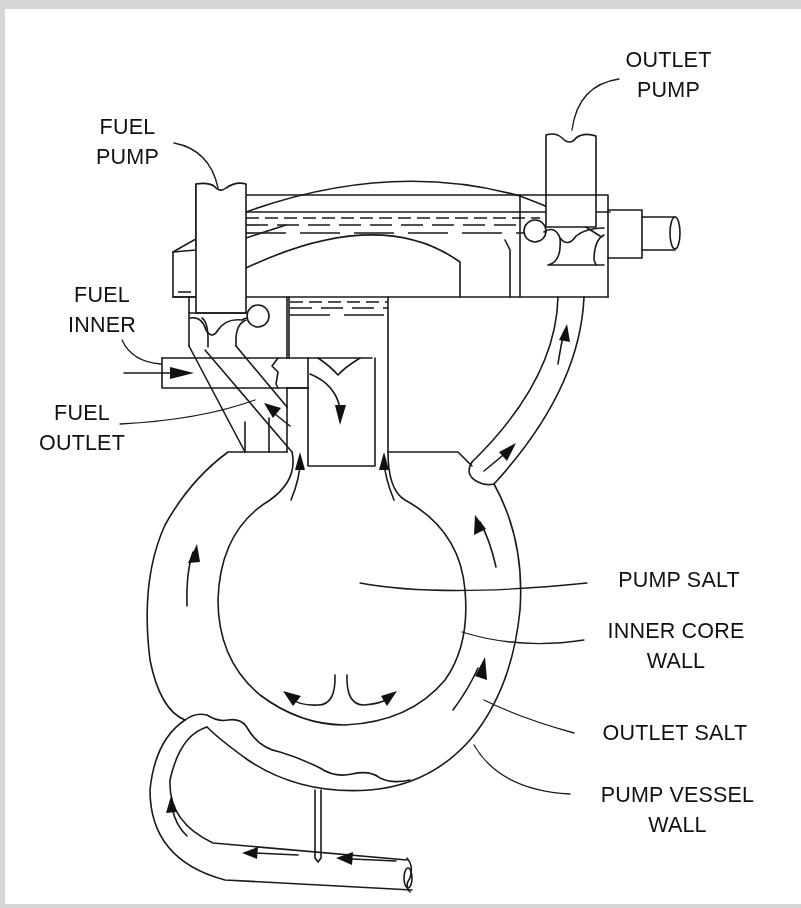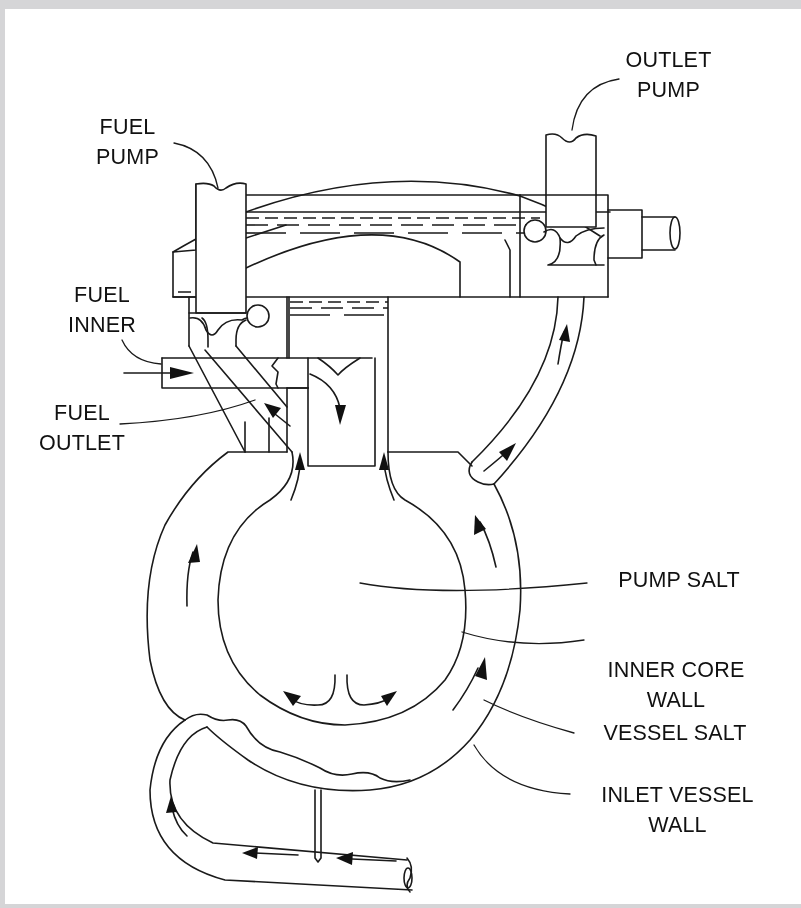--- a/index.html
+++ b/index.html
@@ -209,23 +209,23 @@
   <span>FUEL</span>
   <span>INNER</span>
 </div>
 <div class="label" style="left:28px; top:398px; width:108px;">
   <span>FUEL</span>
   <span>OUTLET</span>
 </div>
 <div class="label" style="left:604px; top:565px; width:150px;">
   <span>PUMP SALT</span>
 </div>
-<div class="label" style="left:590px; top:655px; width:172px;">
+<div class="label" style="left:590px; top:616px; width:172px;">
   <span>INNER CORE</span>
   <span>WALL</span>
 </div>
 <div class="label" style="left:580px; top:718px; width:190px;">
-  <span>VESSEL SALT</span>
+  <span>OUTLET SALT</span>
 </div>
 <div class="label" style="left:575px; top:780px; width:205px;">
-  <span>INLET VESSEL</span>
+  <span>PUMP VESSEL</span>
   <span>WALL</span>
 </div>
 
 </body></html>

